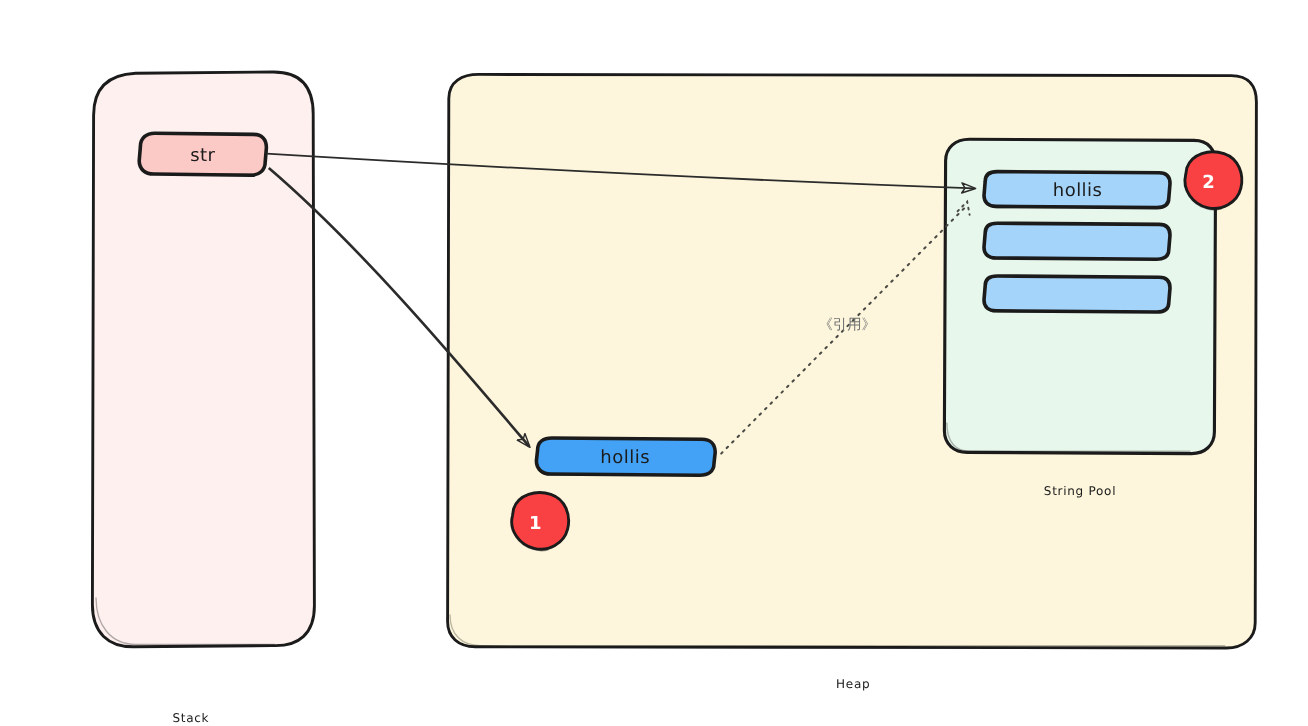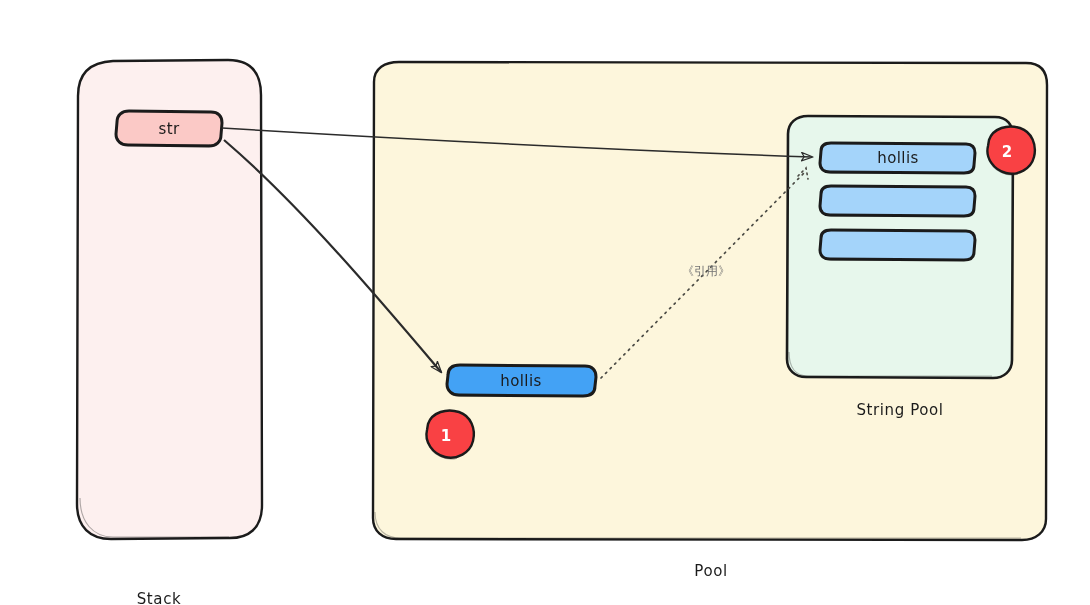--- a/index.html
+++ b/index.html
@@ -31,21 +31,21 @@
     font-family: "DejaVu Sans", sans-serif;
     color: #1b1b1b;
     white-space: nowrap;
     user-select: none;
   }
   .box-text {
     font-size: 15px;
     letter-spacing: 0.4px;
   }
   .container-label {
-    font-size: 15px;
+    font-size: 10px;
     letter-spacing: 0.6px;
   }
   .badge-text {
     font-size: 15px;
     font-weight: bold;
     color: #ffffff;
   }
   .edge-note {
     font-size: 12px;
     color: #737373;
@@ -180,15 +180,15 @@
   <div class="lbl badge-text center" style="left:446px; top:436px;">1</div>
 
   <div class="lbl badge-text center" style="left:1007px; top:152px;">2</div>
 
   <div class="lbl edge-note center" style="left:706px; top:271px;">《引用》</div>
 
   <div class="lbl container-label center" style="left:900px; top:410px;">String Pool</div>
 
   <div class="lbl container-label center" style="left:159px; top:571px;margin-top:28px;">Stack</div>
 
-  <div class="lbl container-label center" style="left:711px; top:571px;">Pool</div>
+  <div class="lbl container-label center" style="left:711px; top:571px;">Heap</div>
 
 </div>
 
 </body></html>

